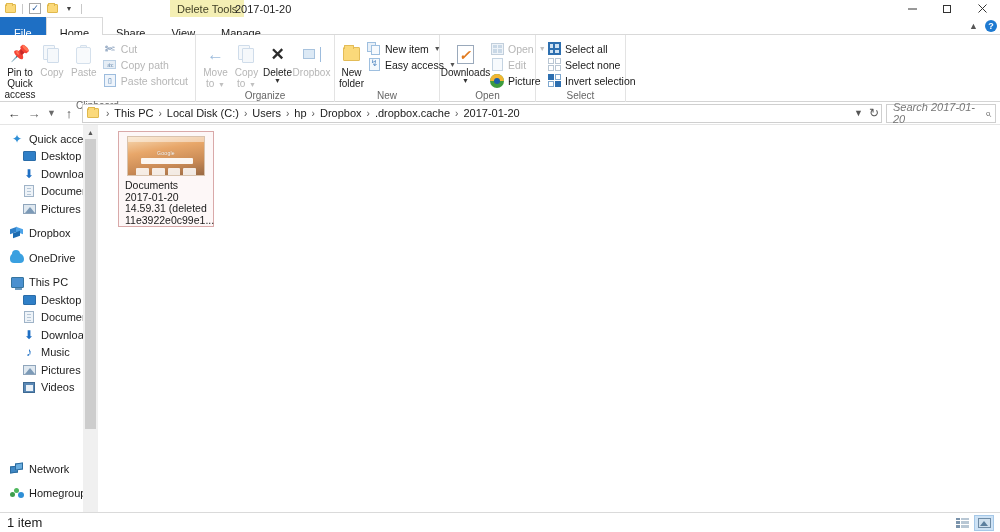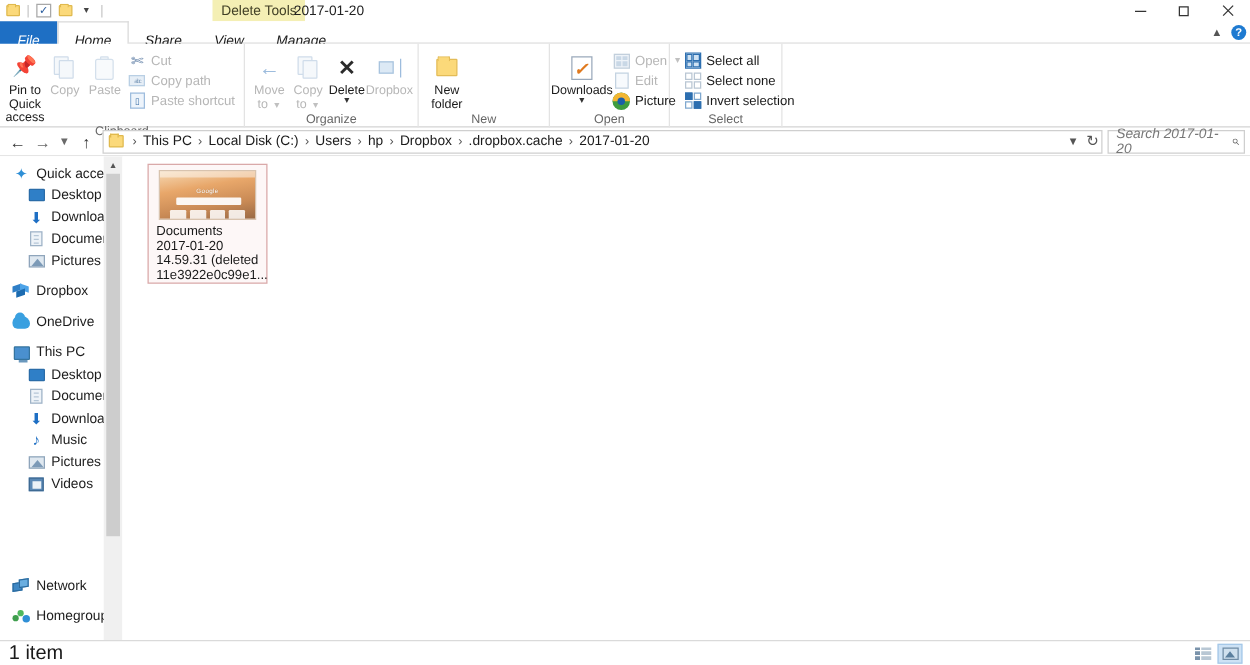--- a/index.html
+++ b/index.html
@@ -70,21 +70,20 @@
     position: relative; height: 18px;
     background: #ffffff;
     display: flex; align-items: stretch;
     border-bottom: 1px solid #d9d9d9;
   }
   .tab {
     padding: 0 13px; height: 32px;
     display: flex; align-items: center;
     font-size: 11px; color: #1b1b1b;
     white-space: nowrap;
-    font-style: italic;
   }
   .tab.file { background: #1e6fc4; color:#fff; padding: 0 14px; }
   .tab.active { background: #ffffff; border:1px solid #d9d9d9; border-bottom-color:#fff; position:relative; top:0; }
   .tabstrip-right {
     position:absolute; right:3px; top:0; height:18px;
     display:flex; align-items:center; gap:7px;
   }
   .chev-up { font-size:9px; color:#555; line-height:1; }
   .help-ico {
     width:12px; height:12px; border-radius:50%;
@@ -285,21 +284,21 @@
   .thumb .tiles i { flex:1; height:11px; background:rgba(255,255,255,0.85); border-radius:1px; }
   .fname { font-size:10.5px; line-height:11.5px; color:#1a1a1a; text-align:left; width:100%; padding-left:2px; }
 
   
   .statusbar {
     position:absolute; left:0; bottom:0; width:1000px; height:20px;
     border-top:1px solid #dadada; background:#fff;
     display:flex; align-items:center; justify-content:space-between;
     padding: 0 6px 0 7px;
   }
-  .status-left { font-size:16px; color:#1a1a1a; }
+  .status-left { font-size:13px; color:#1a1a1a; }
   .view-btns { display:flex; gap:2px; }
   .vb { width:20px; height:16px; display:flex; align-items:center; justify-content:center; border:1px solid transparent; }
   .vb.active { background:#cde2f5; border-color:#a5c8e8; }
   .vb-det { width:13px; height:10px; display:grid; grid-template-columns:4px 1fr; grid-template-rows:1fr 1fr 1fr; gap:1px; }
   .vb-det i { background:#7a93ab; }
   .vb-det i:nth-child(even){ background:#b8c7d4; }
   .vb-lrg { width:13px; height:10px; background:#cfe0ee; border:1px solid #6f8ca6; position:relative; }
   .vb-lrg:after { content:""; position:absolute; left:1px; bottom:1px; width:0; height:0; border-left:4px solid transparent; border-right:4px solid transparent; border-bottom:5px solid #5b7f9e; }
 </style>
 </head>
@@ -468,20 +467,39 @@
     </div>
 
     <div class="rgroup" style="width:105px">
       <div class="rgroup-body">
         <div class="big-btn" style="width:37px">
           <div class="bi">
               <span class="ic-newfolder"></span>
             </div>
           <div class="bl">New</div>
           <div class="bl">folder</div>
+        </div>
+        <div class="small-col">
+          <div class="small-btn">
+            <span class="si">
+                <span class="ic-newitem">
+                  <i class="a"></i>
+                  <i class="b"></i>
+                </span>
+              </span>
+            <span class="sl">New item</span>
+            <span class="dd">▼</span>
+          </div>
+          <div class="small-btn">
+            <span class="si">
+                <span class="ic-easy"></span>
+              </span>
+            <span class="sl">Easy access</span>
+            <span class="dd">▼</span>
+          </div>
         </div>
       </div>
       <div class="rgroup-title">New</div>
     </div>
 
     <div class="rgroup" style="width:96px">
       <div class="rgroup-body">
         <div class="big-btn" style="width:43px">
           <div class="bi">
               <span class="ic-props">

